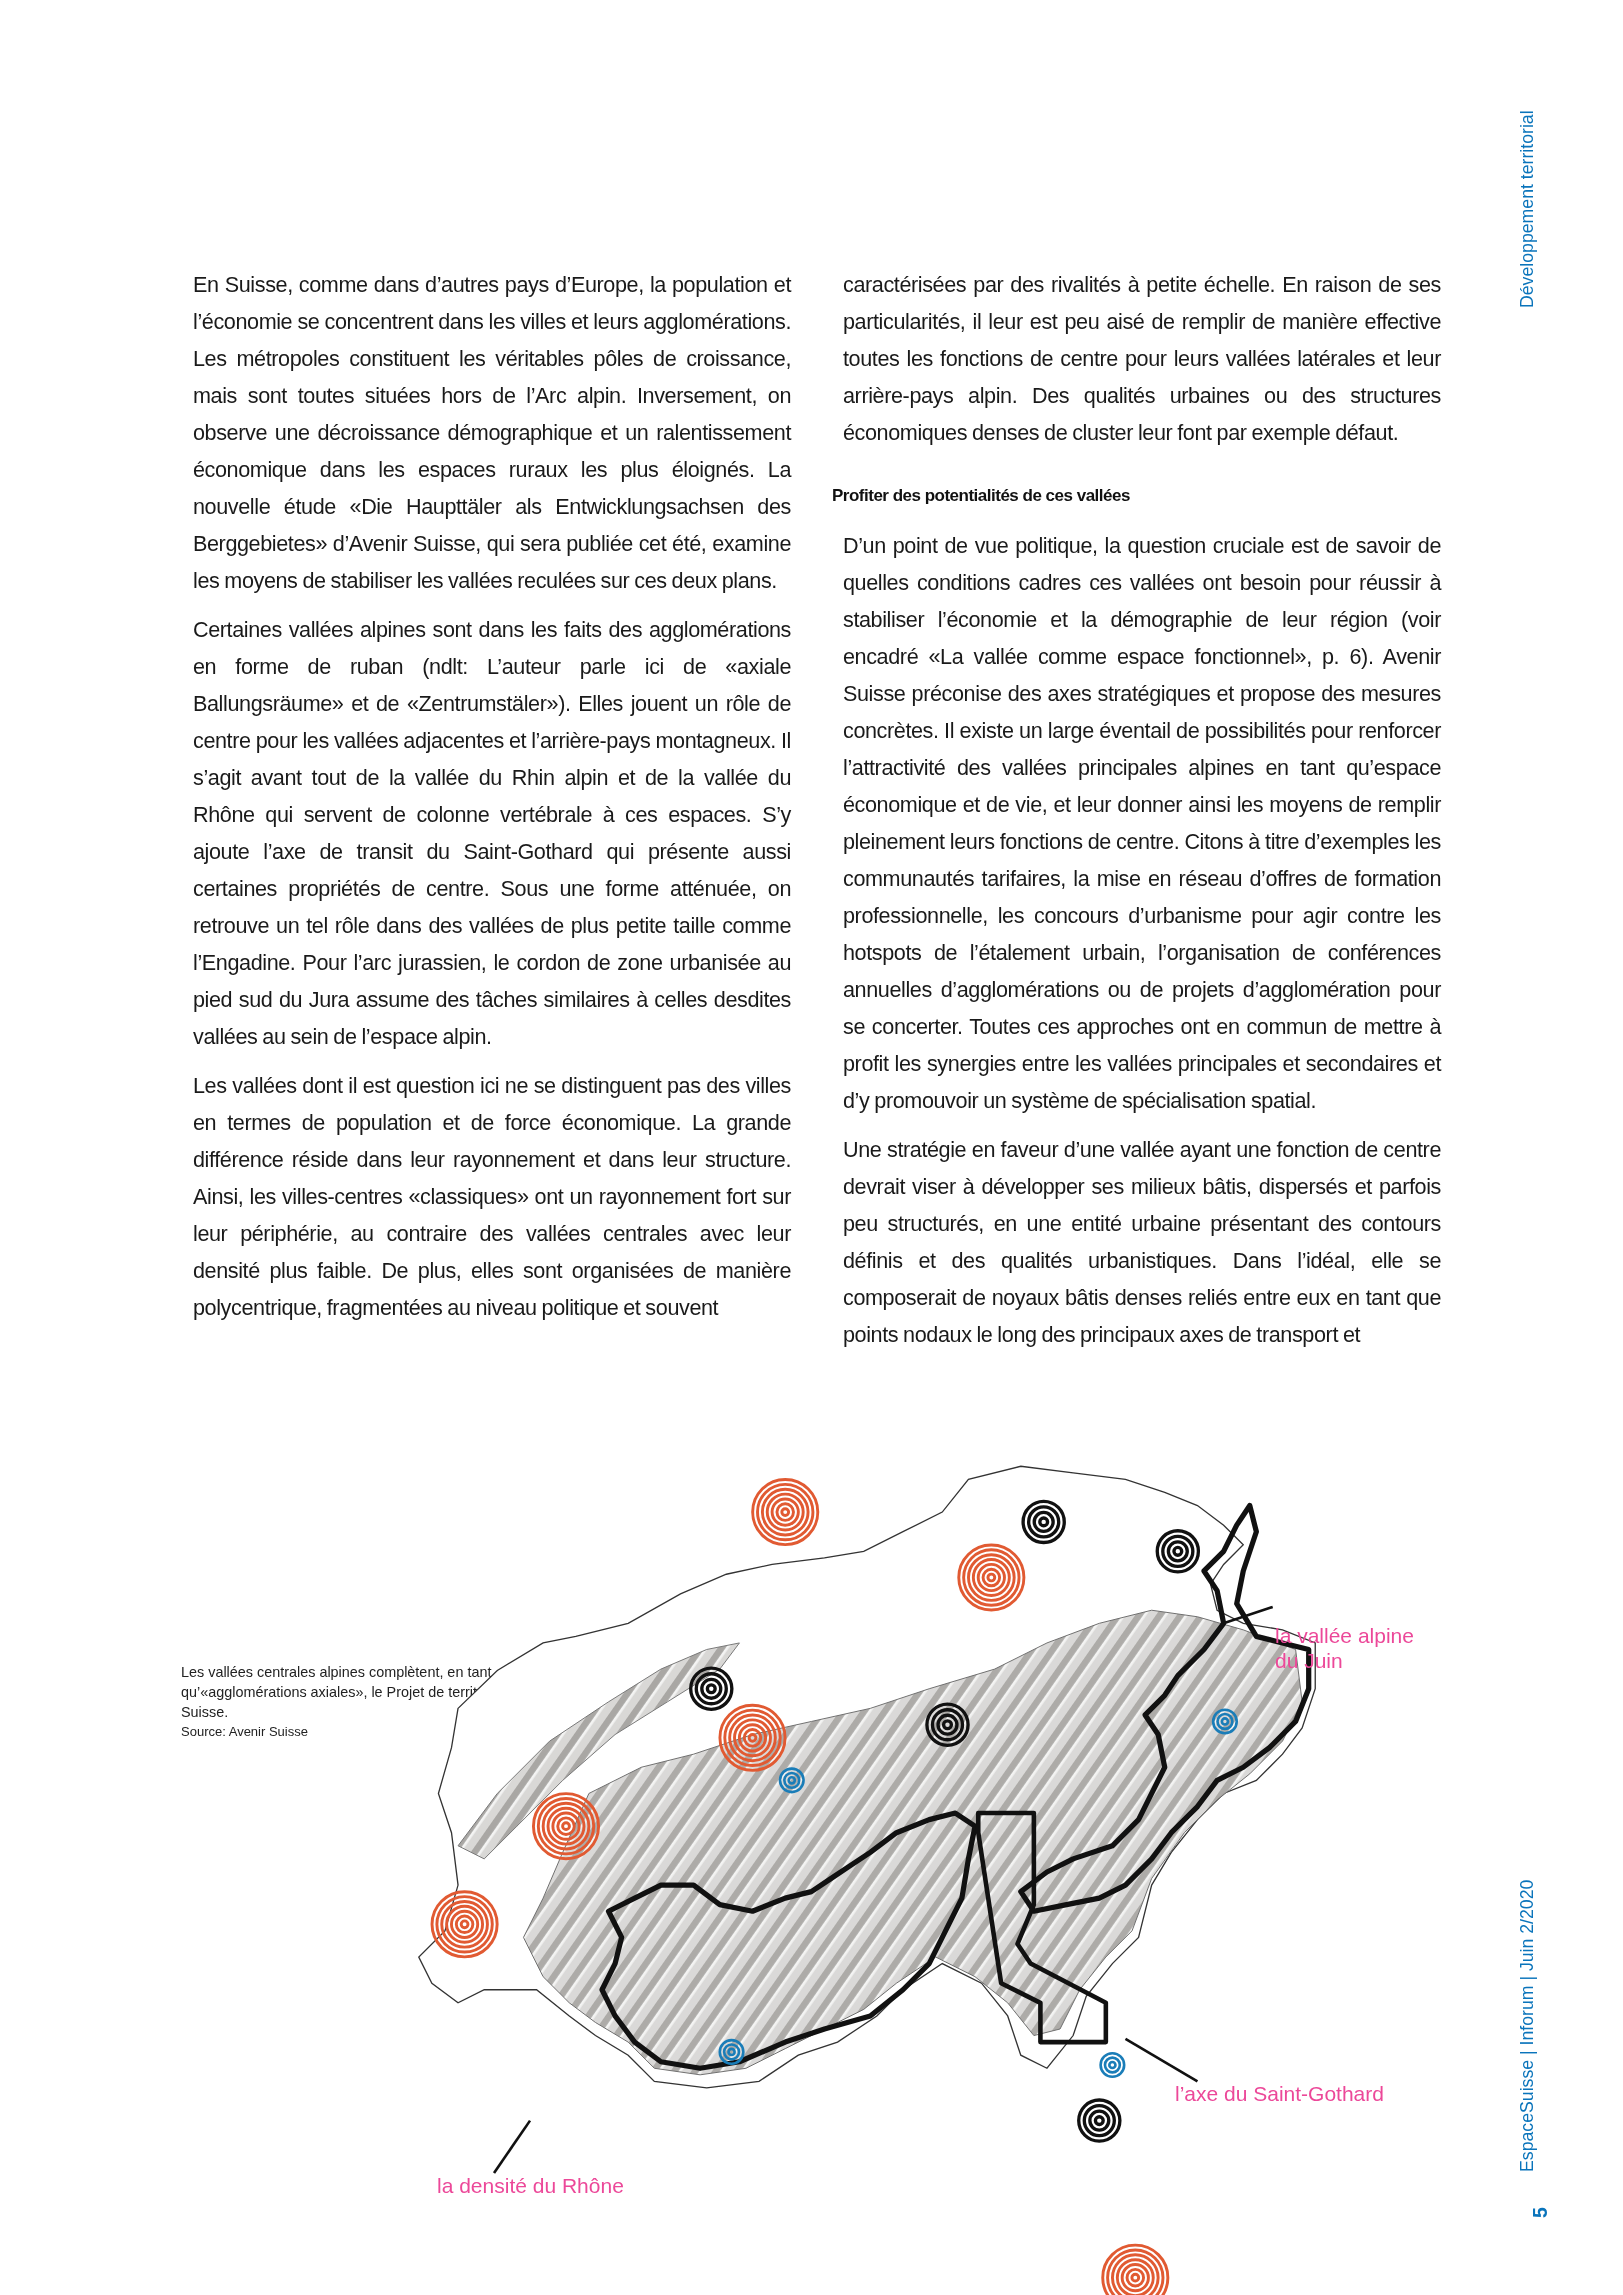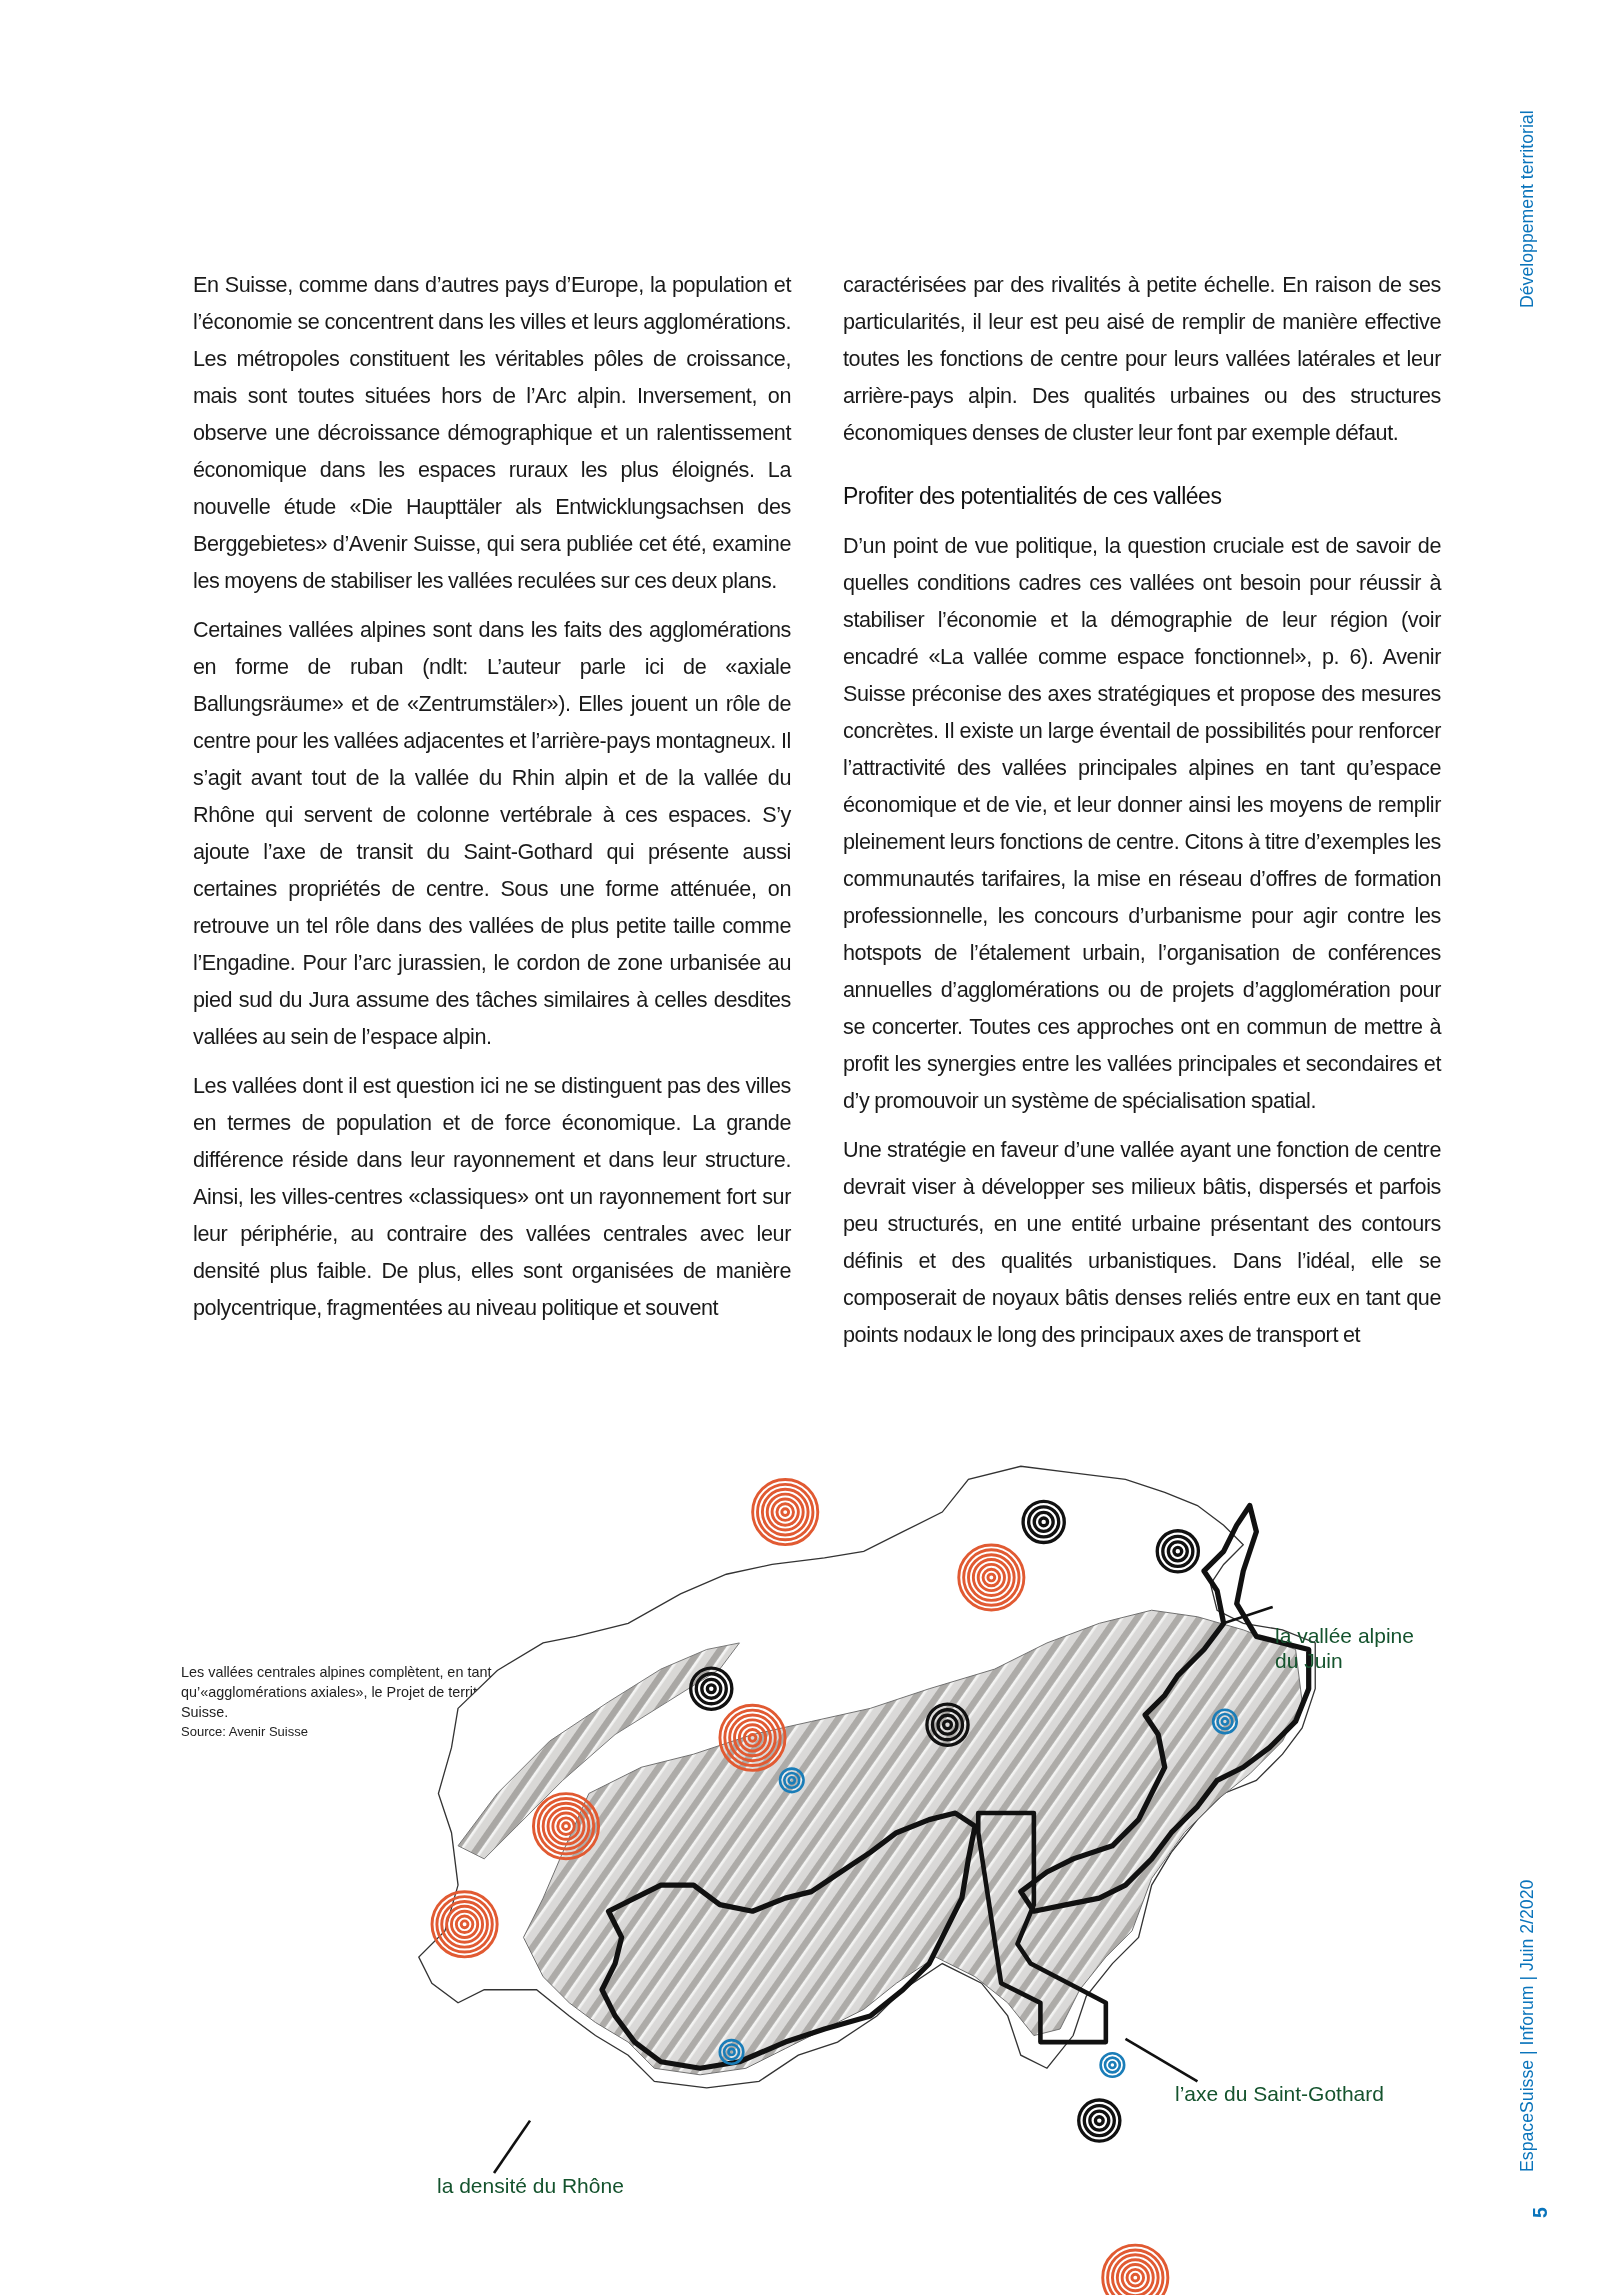--- a/index.html
+++ b/index.html
@@ -7,38 +7,38 @@
          font-family: "Liberation Sans", sans-serif; color: #1a1a1a; }
 
   .col { position: absolute; top: 254px; width: 622px; }
   .col-left { left: 181px; }
   .col-right { left: 831px; }
 
   .col p { margin: 12px; font-size: 21.6px; line-height: 37px; text-align: justify;
            font-family: "Liberation Sans Narrow", "Liberation Sans", sans-serif;
            letter-spacing: -0.4px; word-spacing: -0.7px; }
   .col p + h2 { margin-top: 26px; }
-  .col h2 { margin: 12px; font-size: 23px; font-weight: normal; line-height: 38px;
+  .col h2 { margin: 1px; font-size: 17px; font-weight: bold; line-height: 38px;
             letter-spacing: -0.5px; color: #111; }
 
   .side-head { position: absolute; left: 1517px; top: 92px; width: 39px; height: 216px;
                writing-mode: vertical-rl; transform: rotate(180deg);
                color: #0a74bb; font-size: 17.7px; text-align: left; white-space: nowrap; }
   .side-foot { position: absolute; left: 1517px; top: 1832px; width: 39px; height: 340px;
                writing-mode: vertical-rl; transform: rotate(180deg);
                color: #0a74bb; font-size: 17.7px; white-space: nowrap; text-align: left; }
   .page-num { position: absolute; left: 1529px; top: 2207px; writing-mode: vertical-rl;
               transform: rotate(180deg); color: #0a74bb; font-size: 19.6px; font-weight: bold; }
 
   .caption { position: absolute; left: 181px; top: 1662px; width: 340px;
              font-size: 14.4px; line-height: 20px; color: #222; }
   .caption .src { font-size: 13px; }
 
   .map { position: absolute; left: 0; top: 1427px; width: 1505px; height: 869px; }
-  .map-label { position: absolute; font-size: 21px; color: #14532d; line-height: 25px; }
+  .map-label { position: absolute; font-size: 21px; color: #ec4899; line-height: 25px; }
 </style>
 </head>
 <body>
 
 <div class="side-head">Développement territorial</div>
 <div class="side-foot">EspaceSuisse | Inforum | Juin 2/2020</div>
 <div class="page-num">5</div>
 
 <div class="col col-left" id="colL">
     <p>En Suisse, comme dans d’autres pays d’Europe, la population et l’économie se concentrent dans les villes et leurs agglomérations. Les métropoles constituent les véritables pôles de croissance, mais sont toutes situées hors de l’Arc alpin. Inversement, on observe une décroissance démographique et un ralentissement économique dans les espaces ruraux les plus éloignés. La nouvelle étude «Die Haupttäler als Entwicklungsachsen des Berggebietes» d’Avenir Suisse, qui sera publiée cet été, examine les moyens de stabiliser les vallées reculées sur ces deux plans.</p>

